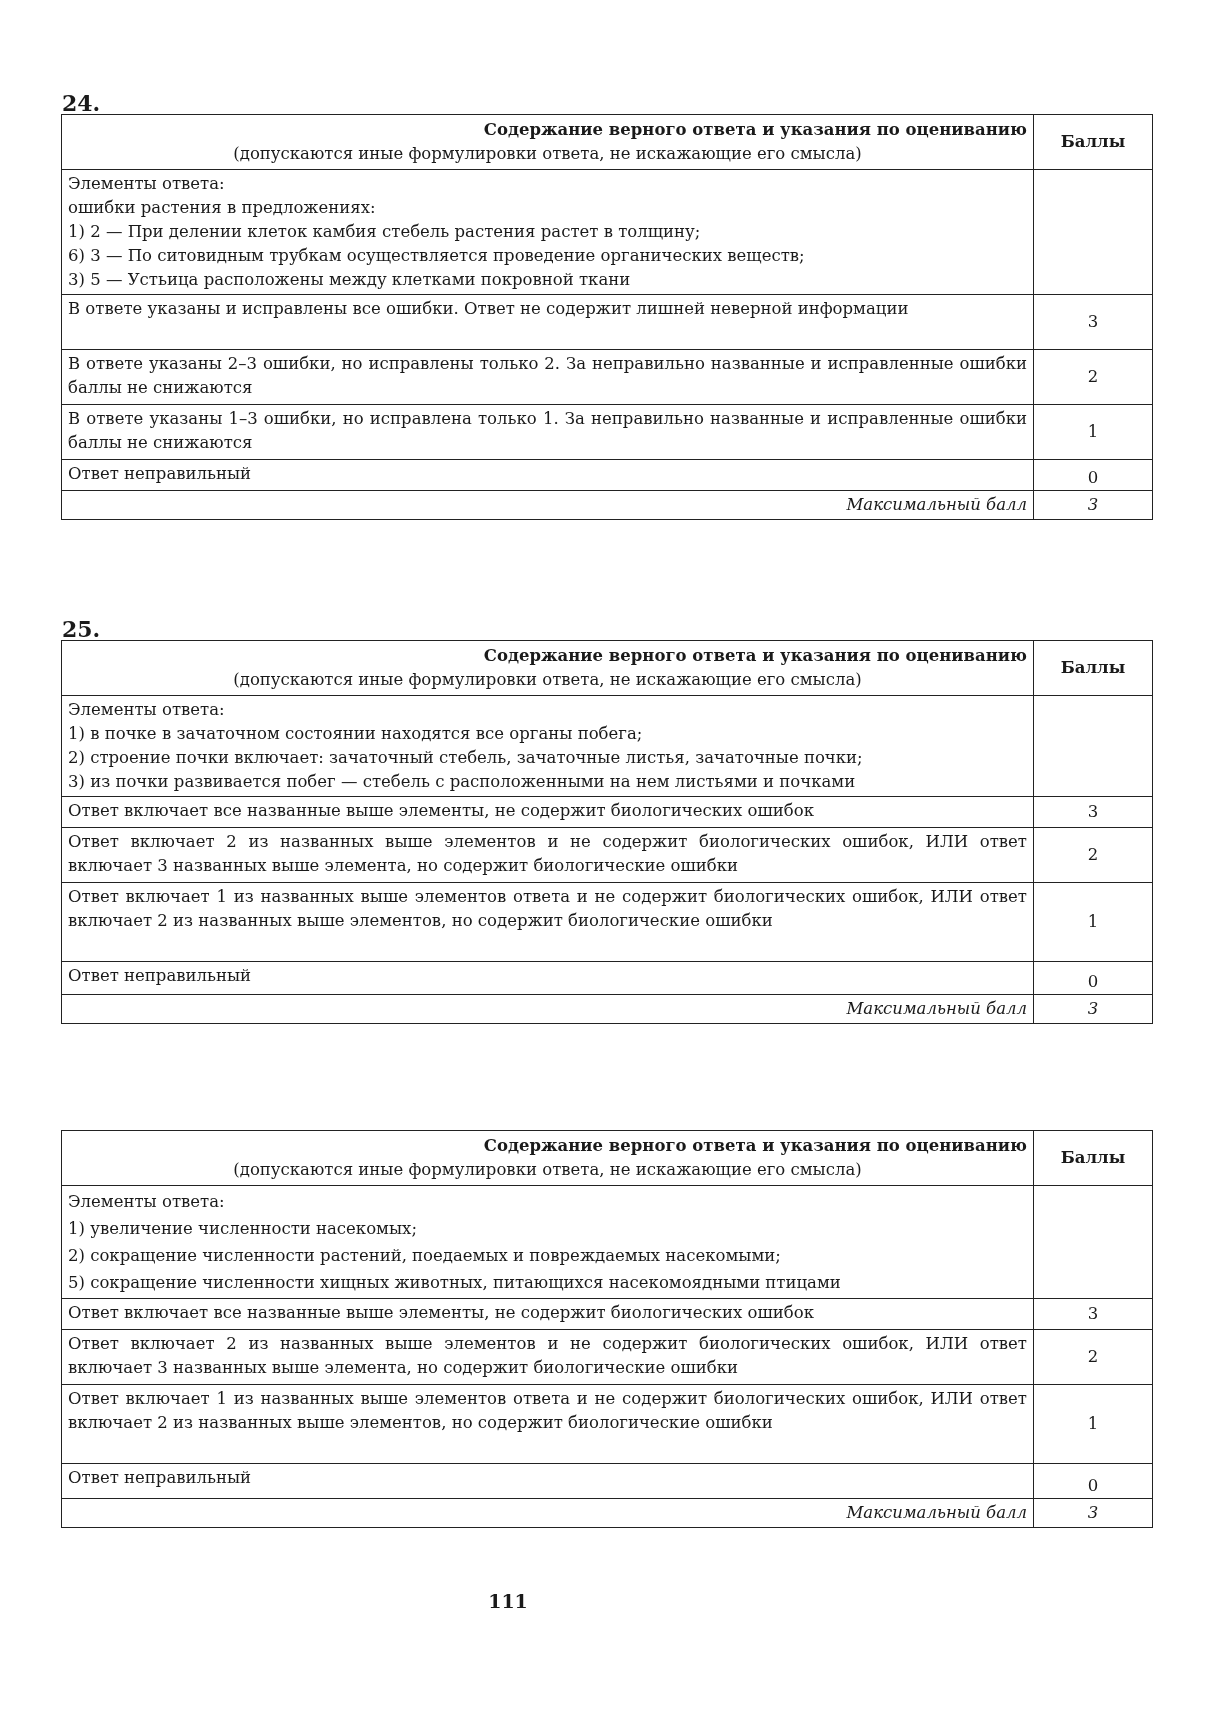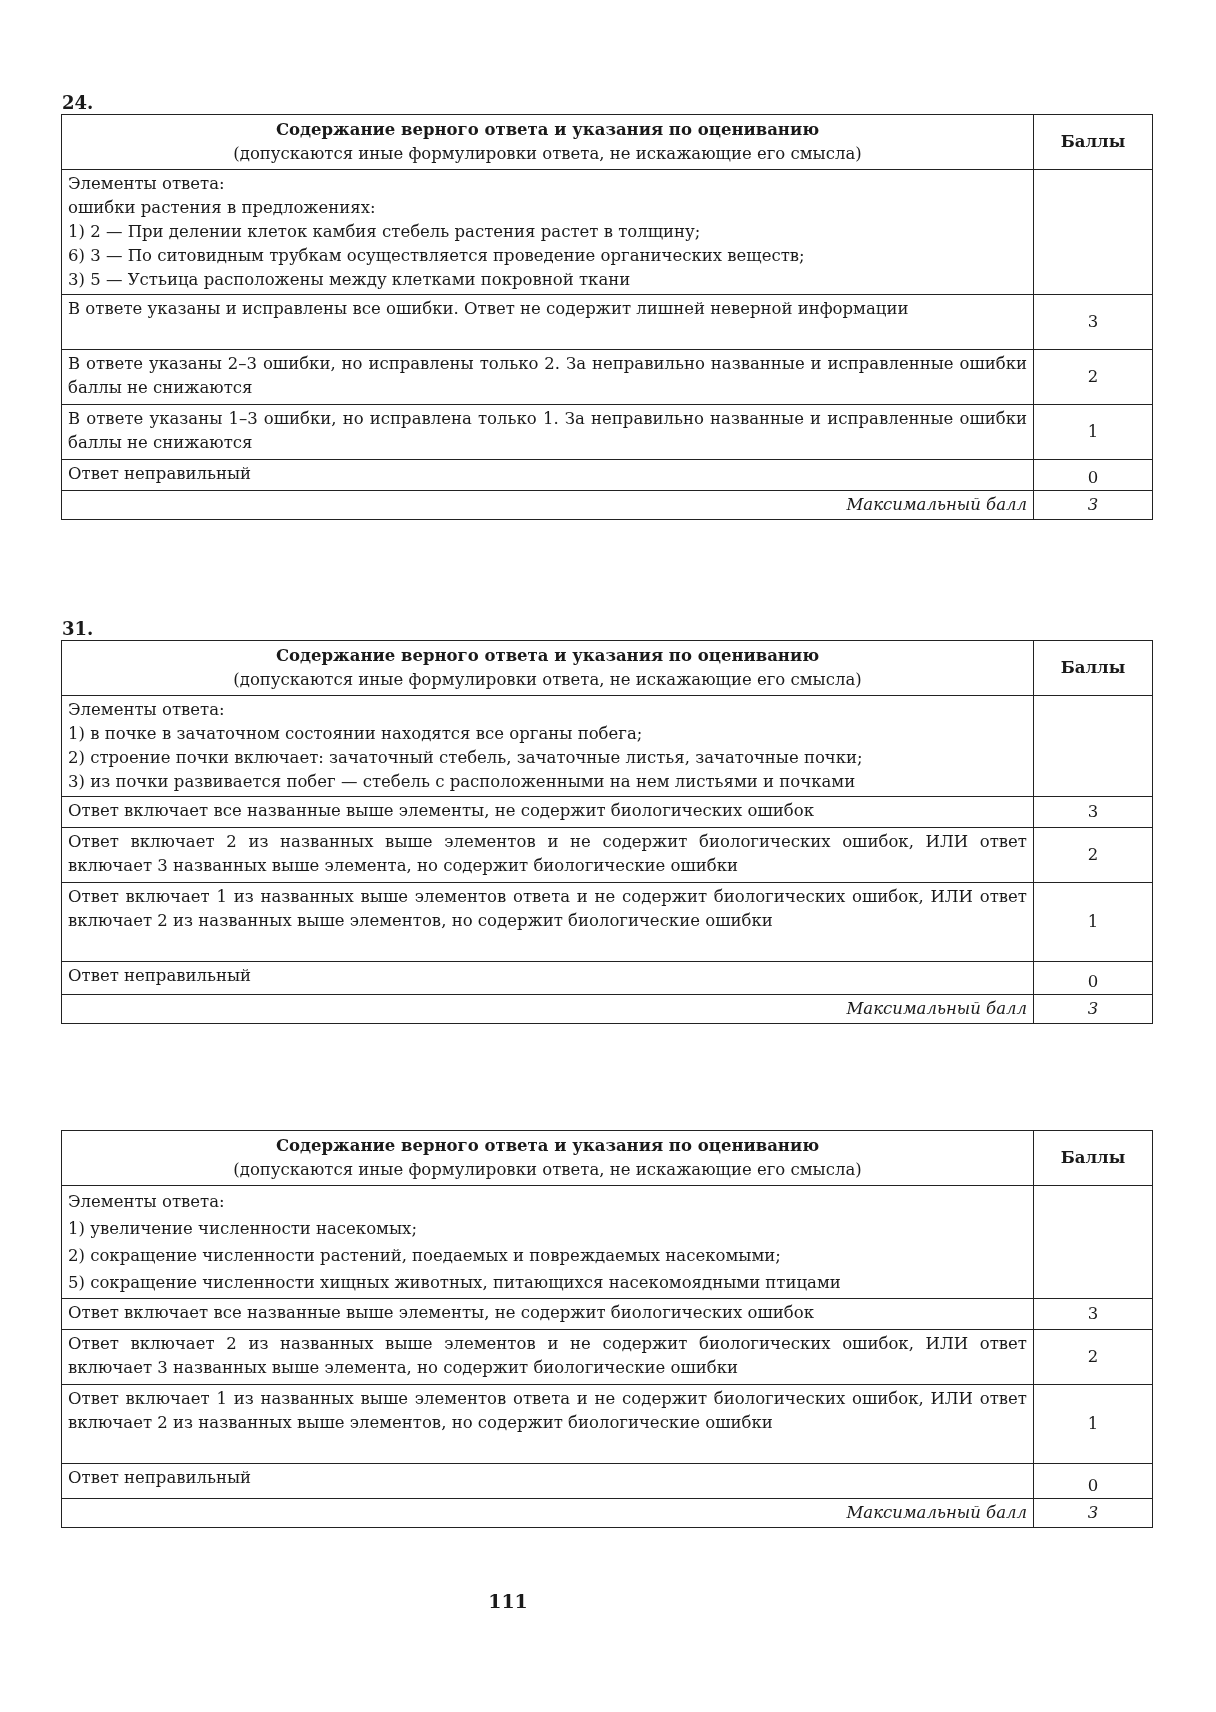--- a/index.html
+++ b/index.html
@@ -15,21 +15,21 @@
       color: #1a1a1a;
       overflow: hidden;
     }
     .section {
       position: absolute;
       left: 61px;
       width: 1092px;
     }
     .qnum {
       font-weight: bold;
-      font-size: 18px;
+      font-size: 22px;
       line-height: 22px;
       height: 22px;
       margin-left: 1px;
       font-family: "DejaVu Serif", serif;
     }
     table.grid {
       border-collapse: collapse;
       width: 1092px;
       table-layout: fixed;
     }
@@ -49,20 +49,21 @@
     td.hdr {
       text-align: center;
       vertical-align: middle !important;
       line-height: 24px;
       padding-top: 3px !important;
       padding-bottom: 3px !important;
     }
     .hdr-bold {
       font-weight: bold;
       display: block;
+      text-align: right;
     }
     .hdr-sub {
       display: block;
     }
     .score-hdr {
       font-weight: bold;
     }
     .just {
       text-align: justify;
       text-align-last: left;
@@ -130,21 +131,21 @@
     </tr>
     <tr>
       <td class="max-label">Максимальный балл</td>
       <td class="score score-italic">3</td>
     </tr>
   </tbody>
     </table>
 </div>
 
 <div class="section" style="top:618px;">
-  <div class="qnum">31.</div>
+  <div class="qnum">25.</div>
   <table class="grid">
     <tbody>
         <tr>
       <td class="hdr">
         <span class="hdr-bold">Содержание верного ответа и указания по оцениванию</span>
         <span class="hdr-sub">(допускаются иные формулировки ответа, не искажающие его смысла)</span>
       </td>
       <td class="score score-hdr">Баллы</td>
     </tr>
     <tr>

